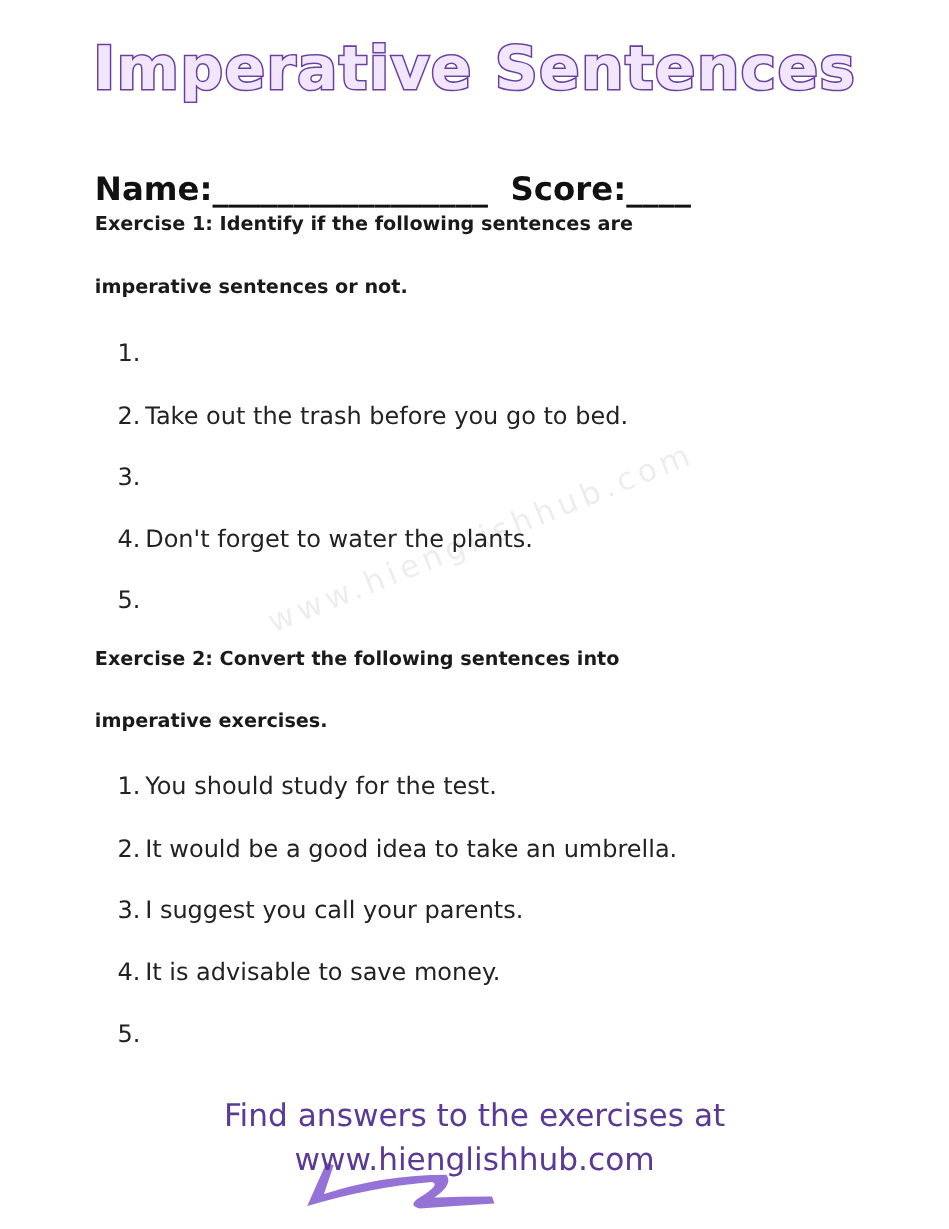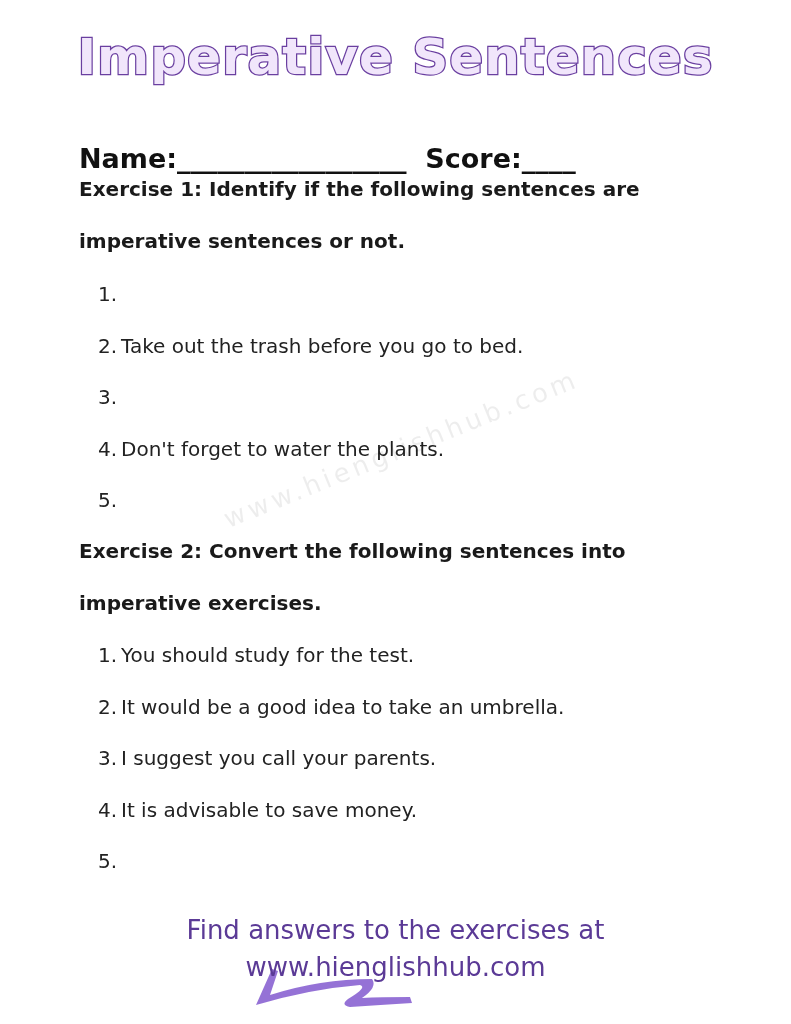--- a/index.html
+++ b/index.html
@@ -16,21 +16,21 @@
       paint-order: stroke fill;
     }
     .name-score {
       position: absolute; left: 79px; top: 114px;
       font-family: "DejaVu Sans", sans-serif; font-weight: bold; font-size: 27px; color: #111;
       white-space: pre;
       margin-top: 29px;
     }
     .heading {
       position: absolute; left: 79px; font-family: "DejaVu Sans", sans-serif; font-weight: bold;
-      font-size: 20px; color: #1a1a1a; white-space: nowrap;
+      font-size: 16px; color: #1a1a1a; white-space: nowrap;
     }
     .list { position: absolute; left: 98px; margin: 0; padding: 0; list-style: none; }
     .list li {
       height: 51.5px; font-family: "DejaVu Sans", sans-serif; font-size: 20px; color: #222;
       white-space: nowrap; display: flex;
     }
     .list li .num { width: 23px; display: inline-block; }
     .watermark {
       position: absolute; left: 225px; top: 505px; transform: rotate(-22deg);
       transform-origin: left center;

